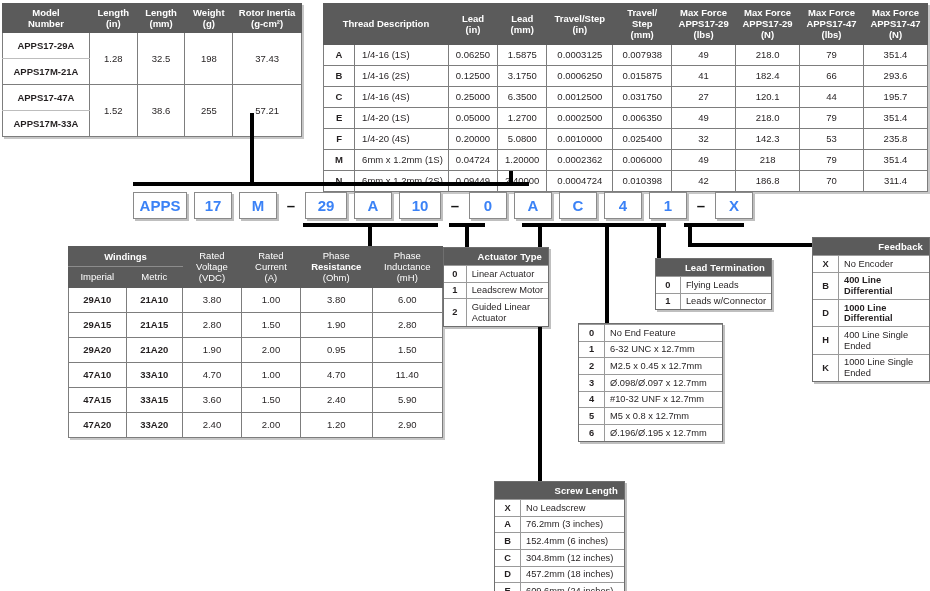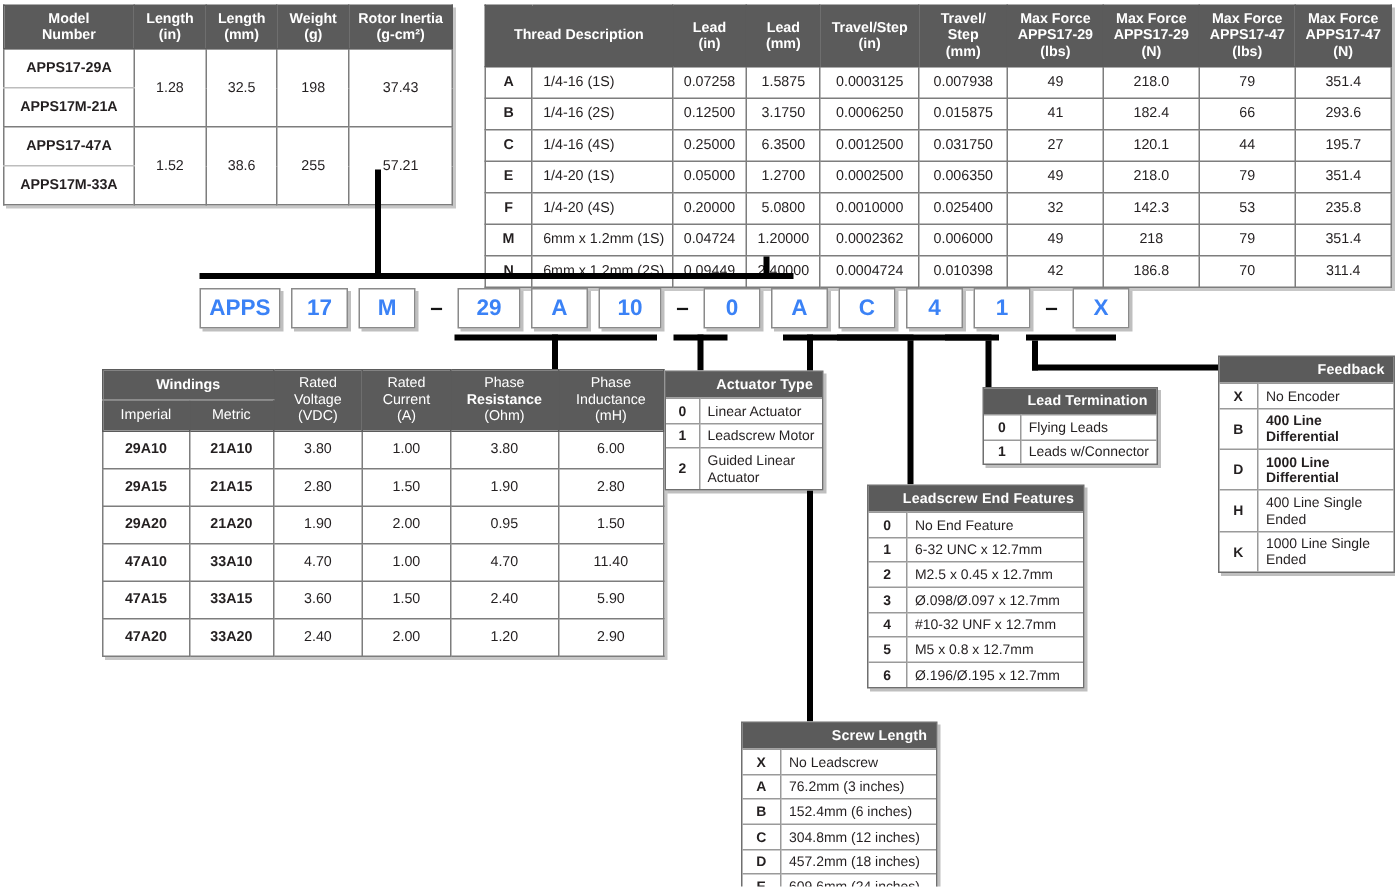--- a/index.html
+++ b/index.html
@@ -167,21 +167,21 @@
           <div>Max Force</div>
           <div>APPS17-47</div>
           <div>(N)</div>
         </th>
       </tr>
     </thead>
     <tbody id="thread-body">
         <tr>
           <td style="font-weight: bold; width: 38px; height: 14px;">A</td>
           <td style="text-align: left; padding-left: 7px; height: 14px;">1/4-16 (1S)</td>
-          <td style="height: 14px;">0.07258</td>
+          <td style="height: 14px;">0.06250</td>
           <td style="height: 14px;">1.5875</td>
           <td style="height: 14px;">0.0003125</td>
           <td style="height: 14px;">0.007938</td>
           <td style="height: 14px;">49</td>
           <td style="height: 14px;">218.0</td>
           <td style="height: 14px;">79</td>
           <td style="height: 14px;">351.4</td>
         </tr>
         <tr>
           <td style="font-weight: bold; width: 38px; height: 14px;">B</td>
@@ -448,21 +448,20 @@
         </tr>
         <tr>
           <td class="key">K</td>
           <td class="val" style="white-space: normal;">1000 Line Single Ended</td>
         </tr>
       </tbody>
     </table>
 </div>
 
 <div class="abs optbox" id="lsend" style="left:578px;top:323px;width:143px;">
-  <div class="ohead">Leadscrew End Features</div>
   <table>
       <tbody id="ls-body">
         <tr>
           <td class="key">0</td>
           <td class="val">No End Feature</td>
         </tr>
         <tr>
           <td class="key">1</td>
           <td class="val">6-32 UNC x 12.7mm</td>
         </tr>

